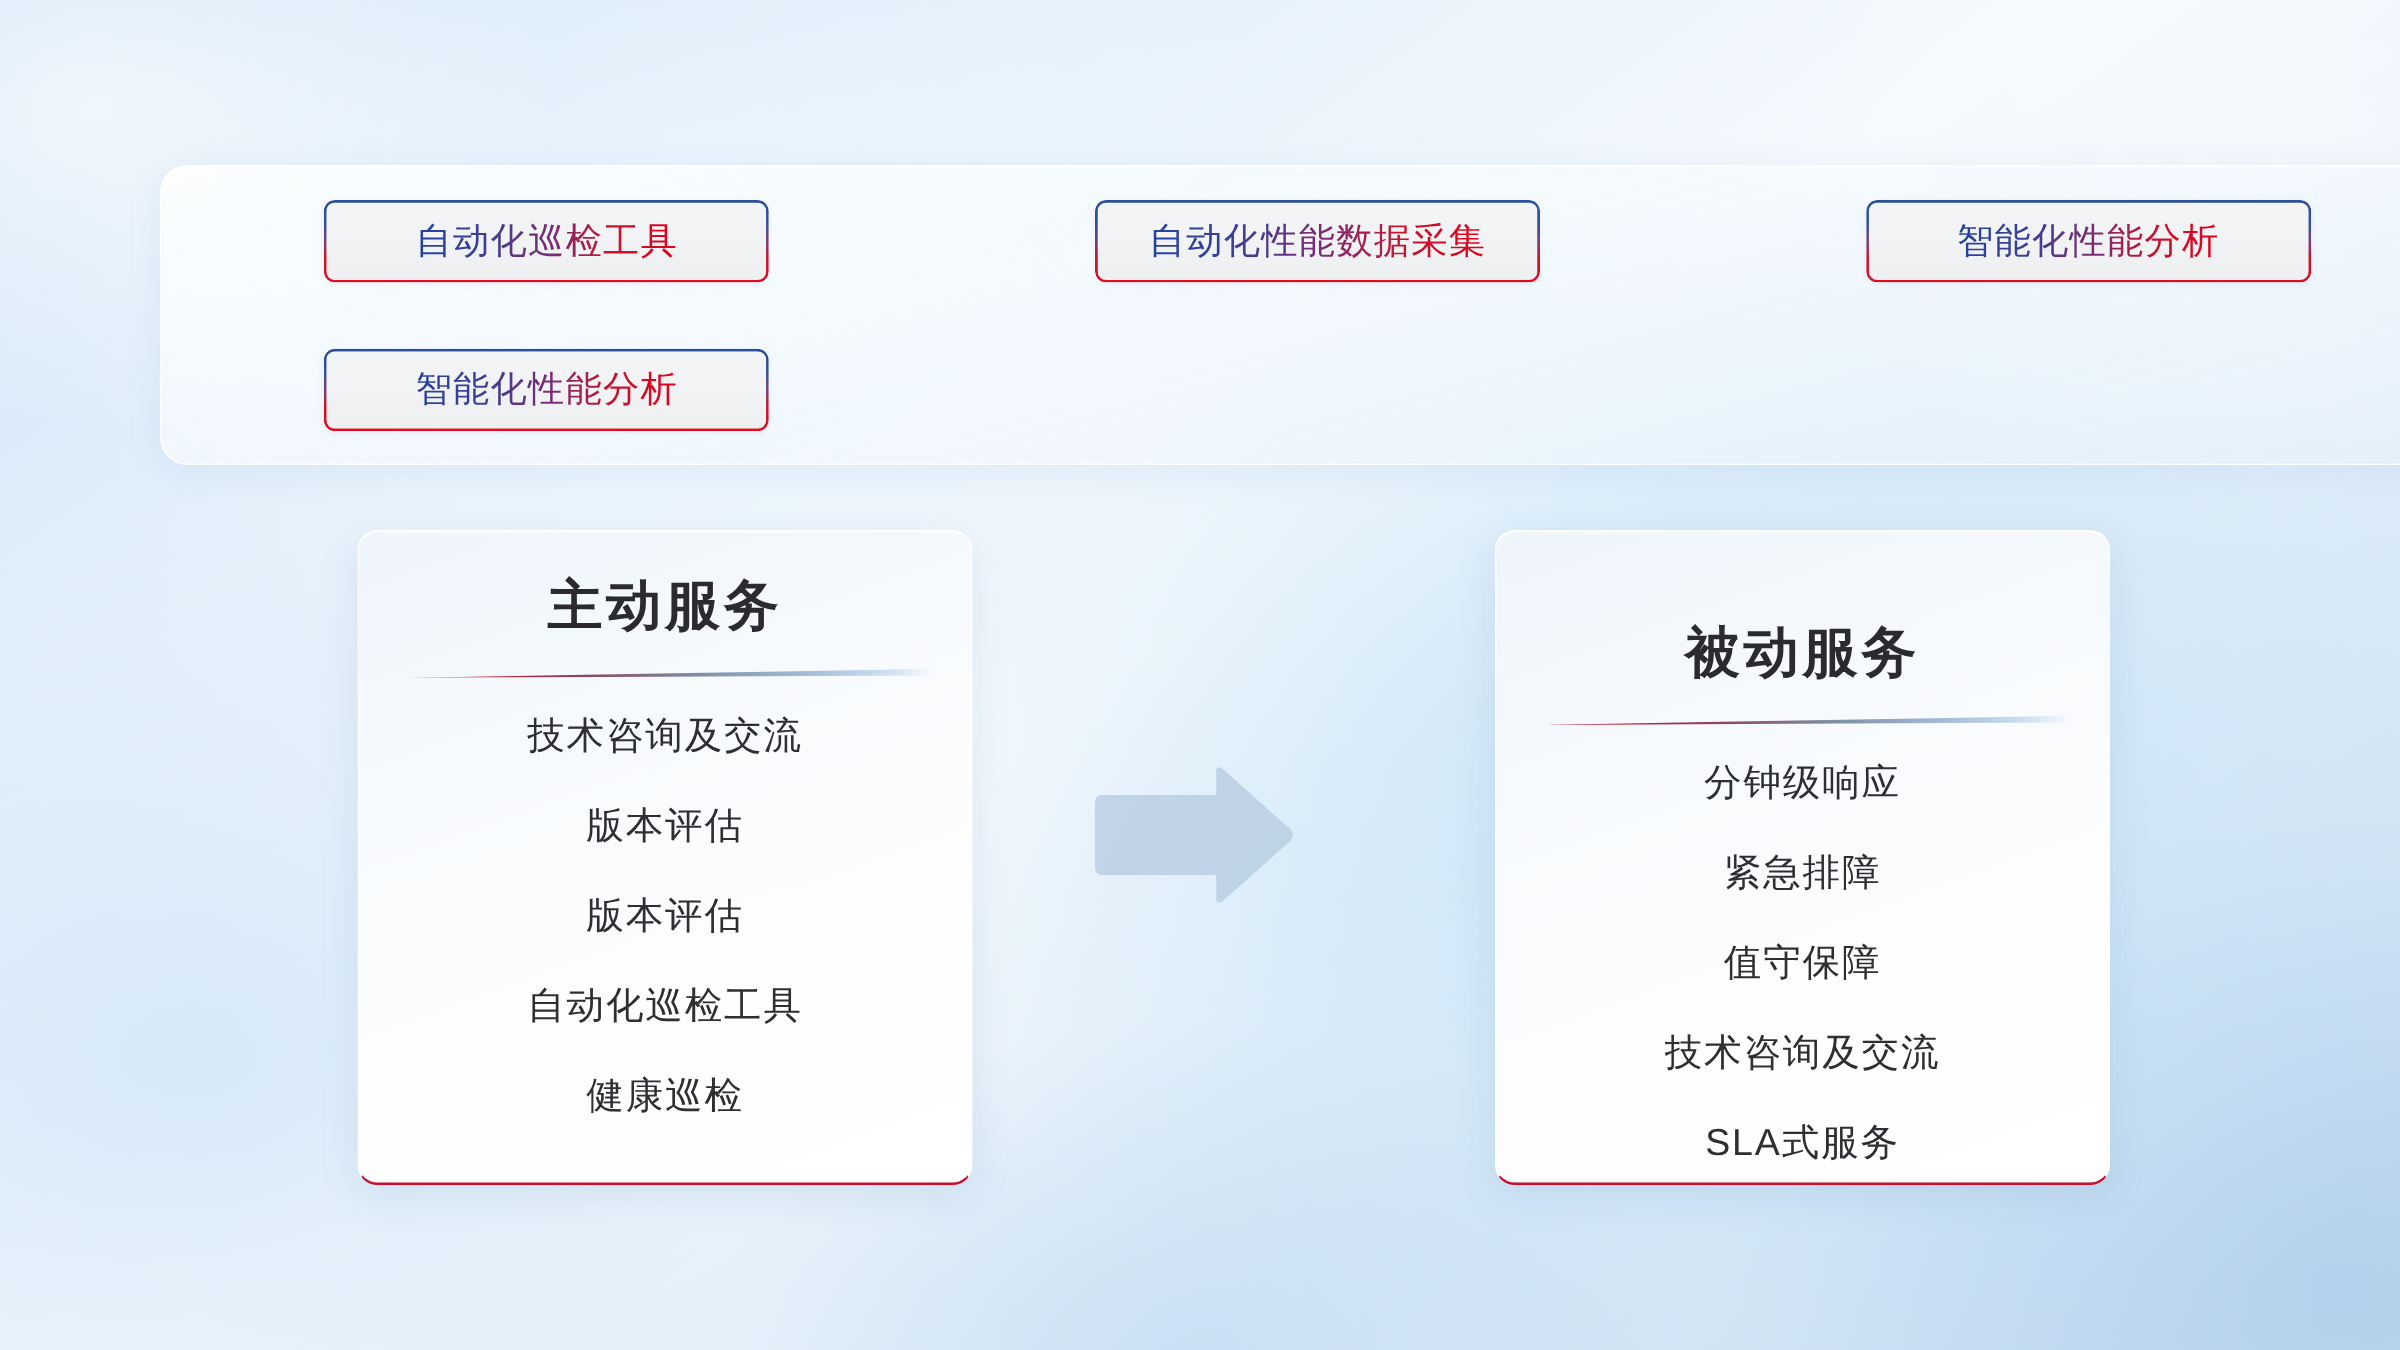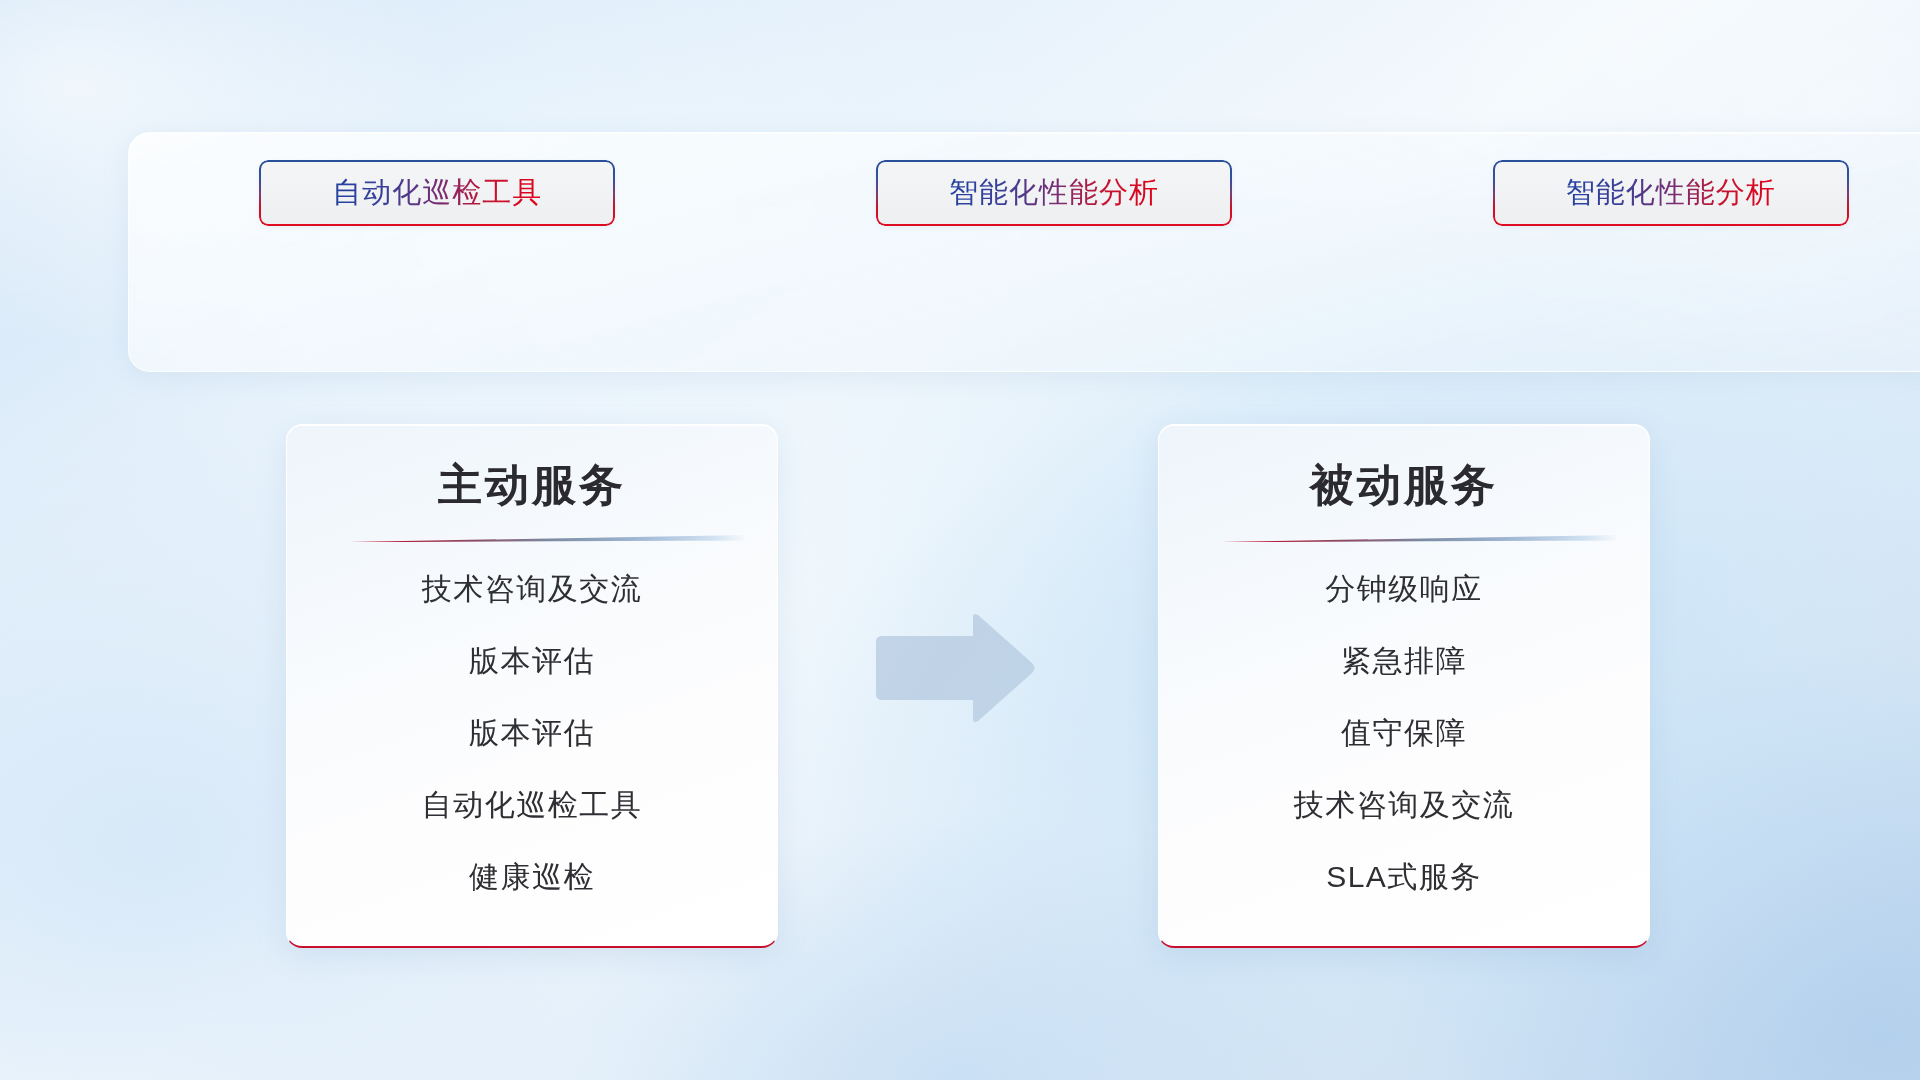--- a/index.html
+++ b/index.html
@@ -107,21 +107,21 @@
     background: linear-gradient(160deg, #eef5fb 0%, #f7fafd 34%, #fdfdfe 62%, #ffffff 100%);
     border: 1px solid rgba(255,255,255,0.9);
     border-bottom: 2px solid #c8102e;
     box-shadow: 0 8px 30px rgba(110,150,195,0.16), inset 0 1px 0 rgba(255,255,255,0.95);
     display: flex;
     flex-direction: column;
     align-items: center;
     overflow: hidden;
   }
   #card-active  { left: 286px; }
-  #card-passive { left: 1158px; }
+  #card-passive { left: 1196px; justify-content: flex-end; }
 
   .card-title {
     margin-top: 36px;
     font-size: 44px;
     font-weight: 700;
     color: #2b2b2f;
     letter-spacing: 3px;
     line-height: 1.1;
   }
   .card-divider {
@@ -167,20 +167,23 @@
 <body>
 
 <div id="stage">
 
   <div id="top-panel">
 
     <div class="tag">
       <span class="tag-label">自动化巡检工具</span>
     </div>
 
+    <div class="tag">
+      <span class="tag-label">自动化性能数据采集</span>
+    </div>
 
     <div class="tag">
       <span class="tag-label">智能化性能分析</span>
     </div>
 
     <div class="tag">
       <span class="tag-label">智能化性能分析</span>
     </div>
 
 

